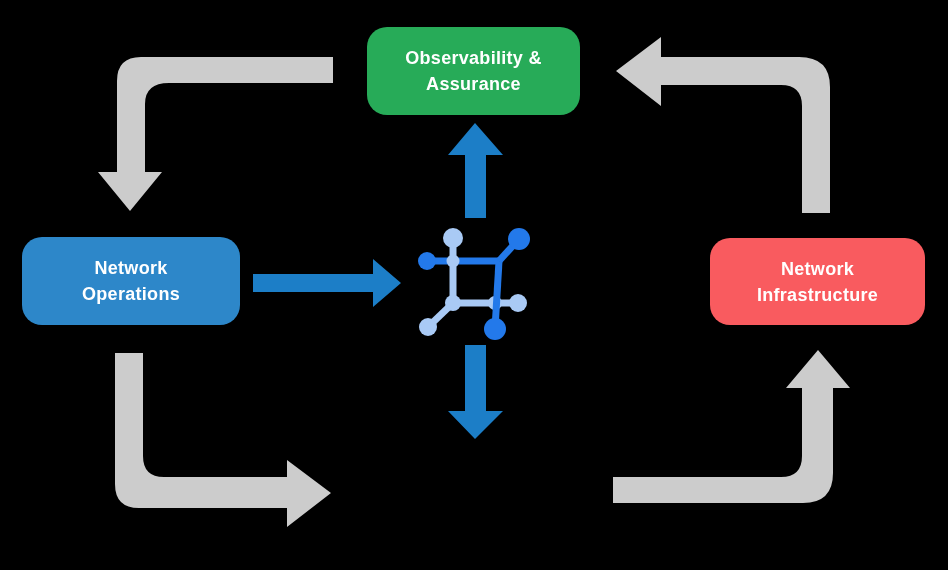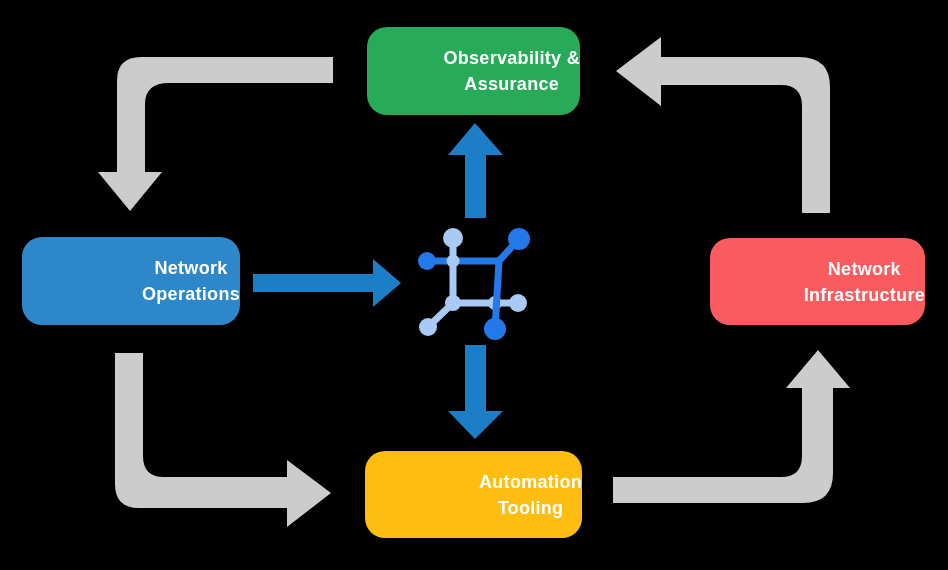--- a/index.html
+++ b/index.html
@@ -15,21 +15,21 @@
     background: var(--background, #000);
   }
   .layer {
     position: absolute; left: 0; top: 0;
     width: 948px; height: 570px;
     display: block;
   }
   .node {
     position: absolute;
     border-radius: 20px;
-    display: flex; align-items: center; justify-content: flex-end;
+    display: flex; align-items: center; justify-content: center;
     text-align: center;
     color: var(--text, #fff);
     font-size: 18px;
     line-height: 26px;
     font-weight: 600;
     letter-spacing: 0.3px;
   }
   .node span { white-space: pre-line; }
   .node-green  { background: var(--box-green,  #27ab58); left: 367px; top: 27px;  width: 213px; height: 88px; }
   .node-blue   { background: var(--box-blue,   #2d87c9); left: 22px;  top: 237px; width: 218px; height: 88px; }
@@ -83,18 +83,14 @@
 Assurance</span>
   </div>
   <div class="node node-blue">
     <span>Network
 Operations</span>
   </div>
   <div class="node node-red">
     <span>Network
 Infrastructure</span>
   </div>
-  <div class="node node-yellow">
-    <span>Automation
-Tooling</span>
-  </div>
 
 </div>
 
 </body></html>

